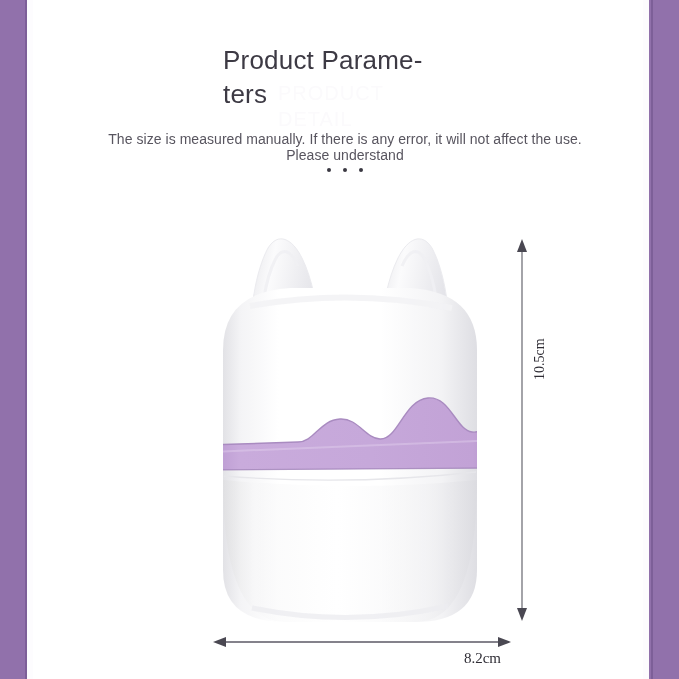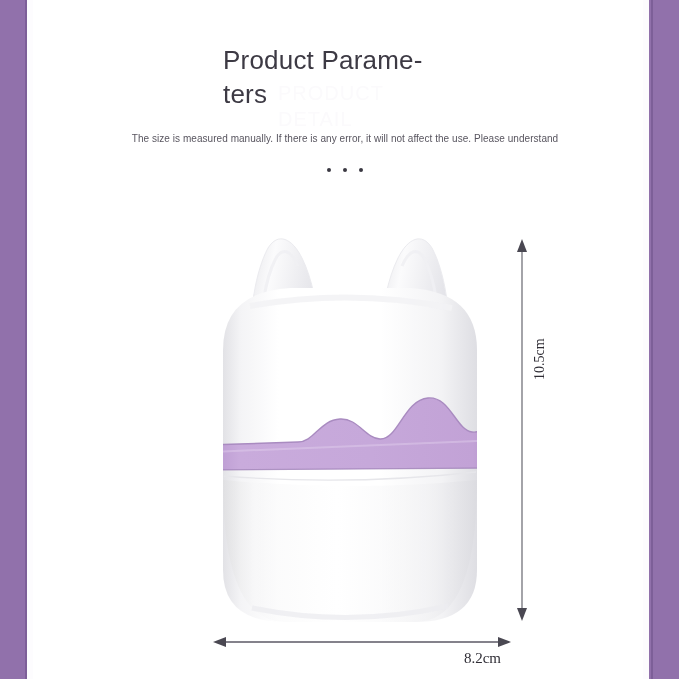--- a/index.html
+++ b/index.html
@@ -84,21 +84,21 @@
     pointer-events: none;
     user-select: none;
   }
 
   .subtitle {
     position: absolute;
     left: 62px;
     top: 131px;
     width: 500px;
     text-align: center;
-    font-size: 10px;
+    font-size: 14px;
     line-height: 16px;
     color: #58555f;
     letter-spacing: 0.05px;
   }
 
   .dots {
     position: absolute;
     left: 62px;
     top: 168px;
     width: 500px;

